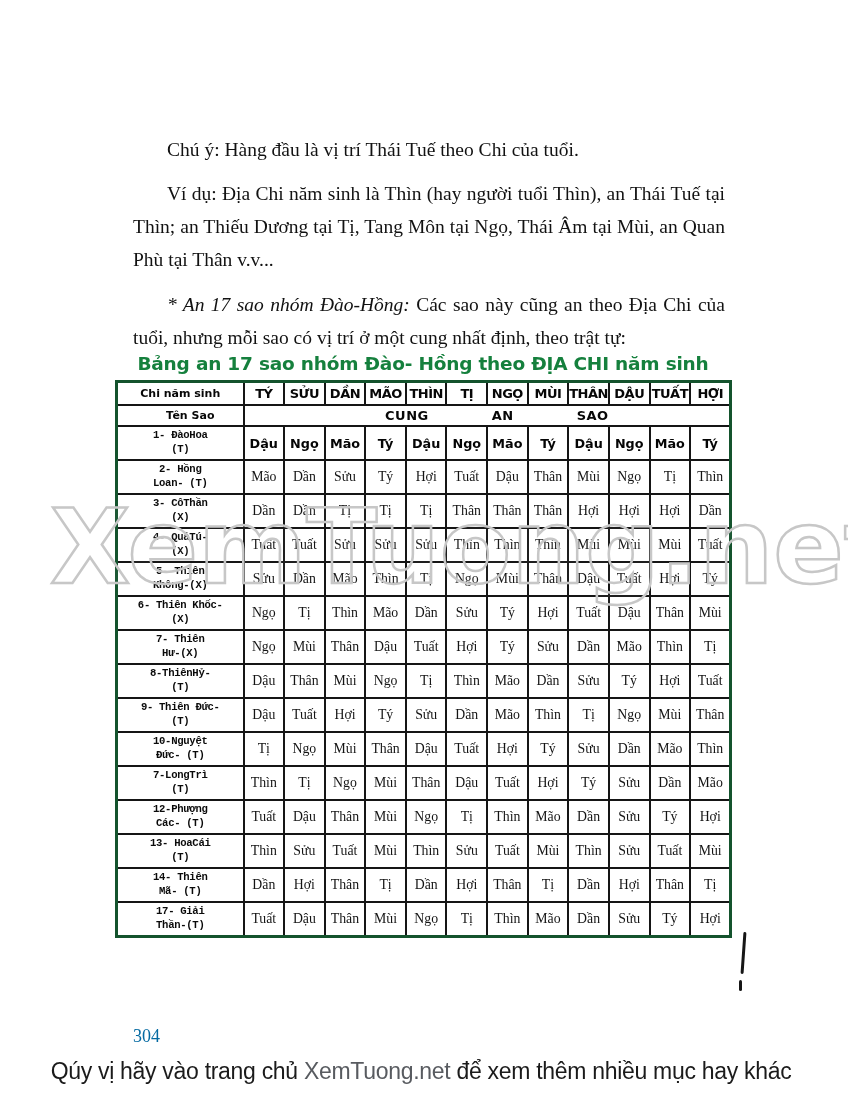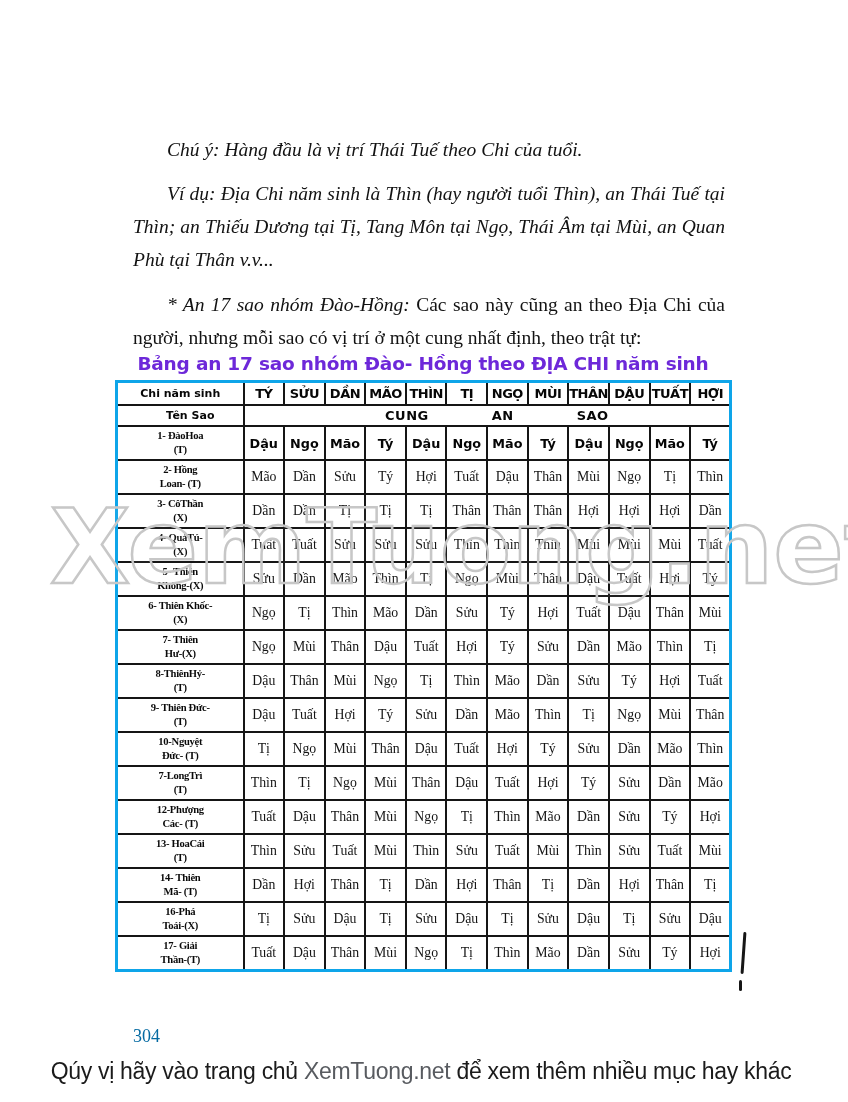--- a/index.html
+++ b/index.html
@@ -6,53 +6,53 @@
   body{
     width:848px;height:1102px;position:relative;overflow:hidden;
     background:#ffffff;color:#121212;
     font-family:"Liberation Serif", serif;
   }
   .page{position:absolute;inset:0;background:#ffffff;}
 
   
   .content{position:absolute;left:133px;top:133px;width:592px;}
   .para{font-size:19.5px;line-height:1.7;margin:0 0 11px 0;text-align:justify;}
-  .para.italic{font-style:italic;}
+  .para.italic{}
   .para .indent{display:inline-block;width:34px;}
   .lead-bold{font-style:italic;font-weight:normal;}
 
   
   .table-title{
     position:absolute;left:115px;top:353px;width:616px;text-align:center;
     font-family:"DejaVu Sans", sans-serif;font-weight:bold;font-size:18.5px;
-    letter-spacing:-0.2px;color:#6d28d9;
+    letter-spacing:-0.2px;color:#15803d;
   }
 
   
   table.star-table{
     position:absolute;left:115px;top:380px;
     border-collapse:collapse;table-layout:fixed;
-    border:3px solid #0ea5e9;
+    border:3px solid #14532d;
   }
   table.star-table th, table.star-table td{
     border:2px solid #151515;padding:0;text-align:center;vertical-align:middle;
     overflow:hidden;
   }
   col.c-label{width:127px;}
   col.c-branch{width:40.6px;}
   tr.hdr-branches th{height:21px;font-family:"DejaVu Sans", sans-serif;
     font-weight:bold;font-size:13px;letter-spacing:-0.5px;color:#070707;}
   tr.hdr-branches th.corner{font-size:11px;letter-spacing:0;}
   tr.hdr-span th{height:19px;font-family:"DejaVu Sans", sans-serif;
     font-weight:bold;font-size:13px;color:#070707;padding-left:20px;}
   tr.hdr-span th.corner{font-size:11px;}
   th.span-cell{word-spacing:58px;letter-spacing:0.5px;border-radius:10px;}
   tr.data-row{height:34px;}
   th.row-label{
-    font-family:Liberation Serif, serif;font-weight:bold;font-size:10.6px;
+    font-family:Liberation Mono, monospace;font-weight:bold;font-size:10.6px;
     line-height:1.3;white-space:pre-line;color:#0a0a0a;letter-spacing:-0.3px;
   }
   td.palace{font-family:"Liberation Serif", serif;font-size:13.8px;color:#141414;}
   tr.bold-row td.palace{
     font-family:"DejaVu Sans", sans-serif;font-weight:bold;font-size:12.8px;color:#050505;
   }
 
   
   .watermark{
     position:absolute;left:50px;top:482px;width:760px;height:140px;
@@ -82,21 +82,21 @@
     background:#161616;border-radius:2px;}
 </style>
 </head>
 <body>
 
 <div class="page">
 
   <div class="content">
     <p class="para italic"><span class="indent"></span><span>Chú ý: Hàng đầu là vị trí Thái Tuế theo Chi của tuổi.</span></p>
     <p class="para italic"><span class="indent"></span><span>Ví dụ: Địa Chi năm sinh là Thìn (hay người tuổi Thìn), an Thái Tuế tại Thìn; an Thiếu Dương tại Tị, Tang Môn tại Ngọ, Thái Âm tại Mùi, an Quan Phù tại Thân v.v...</span></p>
-    <p class="para"><span class="indent"></span><span class="lead-bold">* An 17 sao nhóm Đào-Hồng:</span><span> Các sao này cũng an theo Địa Chi của người, nhưng mỗi sao có vị trí ở một cung nhất định, theo trật tự:</span></p>
+    <p class="para"><span class="indent"></span><span class="lead-bold">* An 17 sao nhóm Đào-Hồng:</span><span> Các sao này cũng an theo Địa Chi của tuổi, nhưng mỗi sao có vị trí ở một cung nhất định, theo trật tự:</span></p>
   </div>
 
   <div class="table-title">Bảng an 17 sao nhóm Đào- Hồng theo ĐỊA CHI năm sinh</div>
 
   <table class="star-table">
     <colgroup>
       <col class="c-label">
     <col class="c-branch">
         <col class="c-branch">
         <col class="c-branch">
@@ -350,36 +350,20 @@
           <td class="palace">Dần</td>
           <td class="palace">Hợi</td>
           <td class="palace">Thân</td>
           <td class="palace">Tị</td>
           <td class="palace">Dần</td>
           <td class="palace">Hợi</td>
           <td class="palace">Thân</td>
           <td class="palace">Tị</td>
         </tr>
         <tr class="data-row">
-          <th class="row-label">16-Phá
-Toái-(X)</th>
-          <td class="palace">Tị</td>
-          <td class="palace">Sửu</td>
-          <td class="palace">Dậu</td>
-          <td class="palace">Tị</td>
-          <td class="palace">Sửu</td>
-          <td class="palace">Dậu</td>
-          <td class="palace">Tị</td>
-          <td class="palace">Sửu</td>
-          <td class="palace">Dậu</td>
-          <td class="palace">Tị</td>
-          <td class="palace">Sửu</td>
-          <td class="palace">Dậu</td>
-        </tr>
-        <tr class="data-row">
           <th class="row-label">17- Giải
 Thần-(T)</th>
           <td class="palace">Tuất</td>
           <td class="palace">Dậu</td>
           <td class="palace">Thân</td>
           <td class="palace">Mùi</td>
           <td class="palace">Ngọ</td>
           <td class="palace">Tị</td>
           <td class="palace">Thìn</td>
           <td class="palace">Mão</td>

